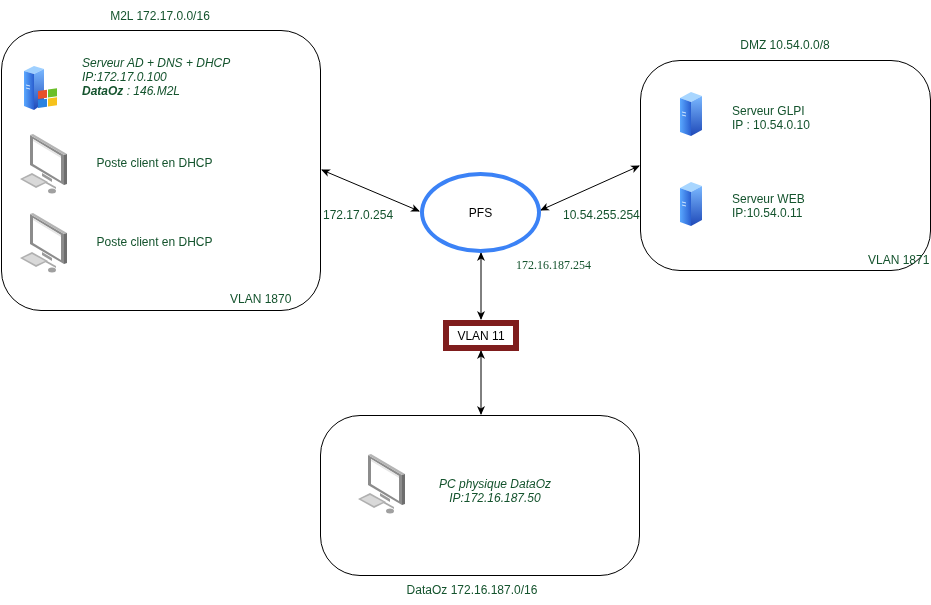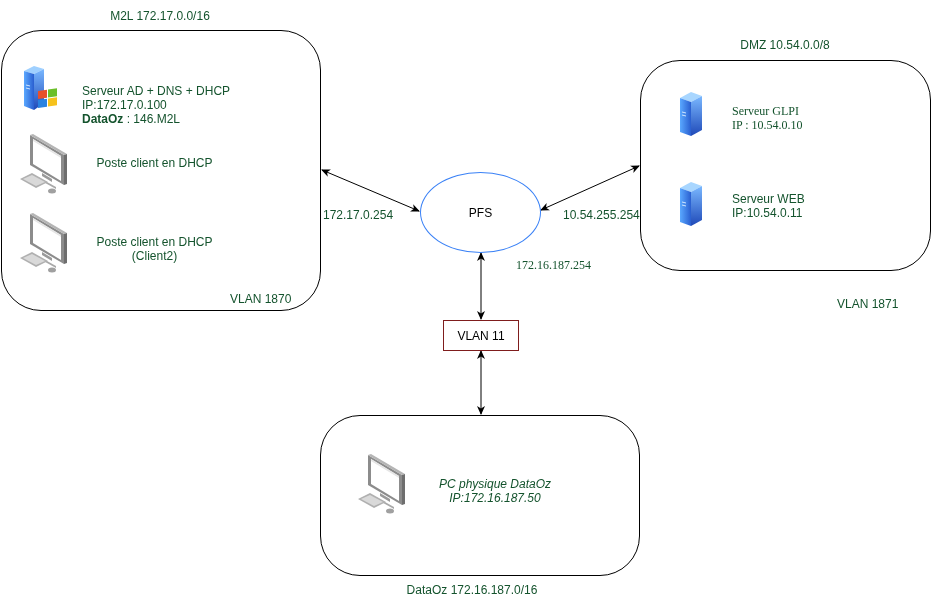--- a/index.html
+++ b/index.html
@@ -3,23 +3,23 @@
 <meta charset="utf-8">
 <style>
   html, body { margin:0; padding:0; background:#ffffff; }
   body { width:931px; height:605px; position:relative; overflow:hidden;
          font-family:"Liberation Sans", sans-serif; font-size:12px; color:#000; }
   .zone { position:absolute; border:1px solid #000; border-radius:40px; box-sizing:border-box; background:#fff; }
   .lbl { position:absolute; white-space:nowrap; font-size:12px; line-height:14px; color:#14532d; }
   .center { text-align:center; }
   #wires { position:absolute; left:0; top:0; }
   .ico { position:absolute; }
-  .vlanbox { position:absolute; border:1px solid #7f1d1d; box-sizing:border-box; background:#fff;
+  .vlanbox { position:absolute; border:6px solid #7f1d1d; box-sizing:border-box; background:#fff;
              display:flex; align-items:center; justify-content:center; font-size:12px; }
-  .ell { position:absolute; border:1px solid #3b82f6; border-radius:50%; box-sizing:border-box;
+  .ell { position:absolute; border:4px solid #3b82f6; border-radius:50%; box-sizing:border-box;
          display:flex; align-items:center; justify-content:center; background:#fff; }
   b { font-weight:bold; }
 </style>
 </head>
 <body>
 
 <div class="zone" style="left:1px;top:30px;width:320px;height:281px;"></div>
 <div class="zone" style="left:640px;top:60px;width:291px;height:211px;"></div>
 <div class="zone" style="left:320px;top:415px;width:320px;height:161px;"></div>
 
@@ -33,21 +33,21 @@
   <line x1="639" y1="166" x2="541" y2="210" stroke="#000" stroke-width="1" marker-start="url(#ah)" marker-end="url(#ah)"></line>
   <line x1="481" y1="253" x2="481" y2="319" stroke="#000" stroke-width="1" marker-start="url(#ah)" marker-end="url(#ah)"></line>
   <line x1="481" y1="351" x2="481" y2="414" stroke="#000" stroke-width="1" marker-start="url(#ah)" marker-end="url(#ah)"></line>
 </svg>
 
 <div class="lbl center" style="left:60px;top:9px;width:200px;">M2L 172.17.0.0/16</div>
 <div class="lbl center" style="left:685px;top:38px;width:200px;">DMZ 10.54.0.0/8</div>
 <div class="lbl center" style="left:372px;top:583px;width:200px;text-align:center;">DataOz 172.16.187.0/16</div>
 
 <div class="lbl" style="left:230px;top:292px;">VLAN 1870</div>
-<div class="lbl" style="left:837px;top:253px;margin-top:44px;">VLAN 1871</div>
+<div class="lbl" style="left:868px;top:253px;">VLAN 1871</div>
 
 <svg class="ico" style="left:20px;top:63px;" width="42" height="50" viewBox="0 0 42 50">
   <defs>
     <linearGradient id="sfront" x1="0" x2="1" y1="0" y2="0">
       <stop offset="0" stop-color="#5aa8ff"></stop>
         <stop offset="1" stop-color="#2a5fd0"></stop>
     </linearGradient>
     <linearGradient id="sside" x1="0" x2="0" y1="0" y2="1">
       <stop offset="0" stop-color="#7ab8ff"></stop>
         <stop offset="1" stop-color="#1f49b8"></stop>
@@ -58,21 +58,21 @@
   <polygon points="14,11 24,6 24,40 14,47" fill="url(#sside)"></polygon>
   <line x1="6" y1="22" x2="10" y2="23" stroke="#cfe6ff" stroke-width="1"></line>
   <line x1="6" y1="25" x2="10" y2="26" stroke="#cfe6ff" stroke-width="1"></line>
   <g transform="translate(18,28) skewY(-8)">
     <rect x="0" y="0" width="9" height="8" fill="#e8502a"></rect>
     <rect x="10" y="0" width="9" height="8" fill="#6cbf2a"></rect>
     <rect x="0" y="9" width="9" height="8" fill="#2a82e0"></rect>
     <rect x="10" y="9" width="9" height="8" fill="#f6c21c"></rect>
   </g>
 </svg>
-<div class="lbl" style="left:82px;top:84px;">
+<div class="lbl" style="left:82px;top:56px;font-style:italic;">
   <div>Serveur AD + DNS + DHCP</div>
   <div>IP:172.17.0.100</div>
   <div><b>DataOz</b><span> : 146.M2L</span></div>
 </div>
 
 <svg class="ico" style="left:18px;top:133px;" width="50" height="62" viewBox="0 0 50 62">
   <g>
     <polygon points="12,2 46,22 46,52 12,32" fill="#8c8c8c"></polygon>
     <polygon points="15,6 43,23 43,48 15,31" fill="#ffffff"></polygon>
     <polygon points="15,6 43,23 43,25 15,8" fill="#e6e6e6"></polygon>
@@ -98,31 +98,30 @@
     <polygon points="46,22 49,21 49,51 46,52" fill="#6e6e6e"></polygon>
     <polygon points="24,40 34,46 34,49 24,43" fill="#9a9a9a"></polygon>
     <polygon points="20,44 38,54 38,56 20,46" fill="#a8a8a8"></polygon>
     <polygon points="2,46 14,40 30,49 18,55" fill="#b0b0b0"></polygon>
     <polygon points="5,46 14,42 27,49 18,53" fill="#d9d9d9"></polygon>
     <ellipse cx="34" cy="58" rx="4" ry="2.5" fill="#a0a0a0"></ellipse>
   </g>
 </svg>
 <div class="lbl center" style="left:72px;top:235px;width:165px;">
   <div>Poste client en DHCP</div>
-  <div>(Client2)</div>
 </div>
 
 <svg class="ico" style="left:677px;top:90px;" width="30" height="48" viewBox="0 0 30 48">
   <polygon points="3,8 14,2 25,6 14,12" fill="#a8d6ff"></polygon>
   <polygon points="3,8 14,12 14,46 3,42" fill="url(#sfront)"></polygon>
   <polygon points="14,12 25,6 25,40 14,46" fill="url(#sside)"></polygon>
   <line x1="5" y1="22" x2="9" y2="23" stroke="#cfe6ff" stroke-width="1"></line>
   <line x1="5" y1="25" x2="9" y2="26" stroke="#cfe6ff" stroke-width="1"></line>
 </svg>
-<div class="lbl" style="left:732px;top:104px;font-family:Liberation Serif, serif;">
+<div class="lbl" style="left:732px;top:104px;">
   <div>Serveur GLPI</div>
   <div>IP : 10.54.0.10</div>
 </div>
 
 <svg class="ico" style="left:677px;top:180px;" width="30" height="48" viewBox="0 0 30 48">
   <polygon points="3,8 14,2 25,6 14,12" fill="#a8d6ff"></polygon>
   <polygon points="3,8 14,12 14,46 3,42" fill="url(#sfront)"></polygon>
   <polygon points="14,12 25,6 25,40 14,46" fill="url(#sside)"></polygon>
   <line x1="5" y1="22" x2="9" y2="23" stroke="#cfe6ff" stroke-width="1"></line>
   <line x1="5" y1="25" x2="9" y2="26" stroke="#cfe6ff" stroke-width="1"></line>

